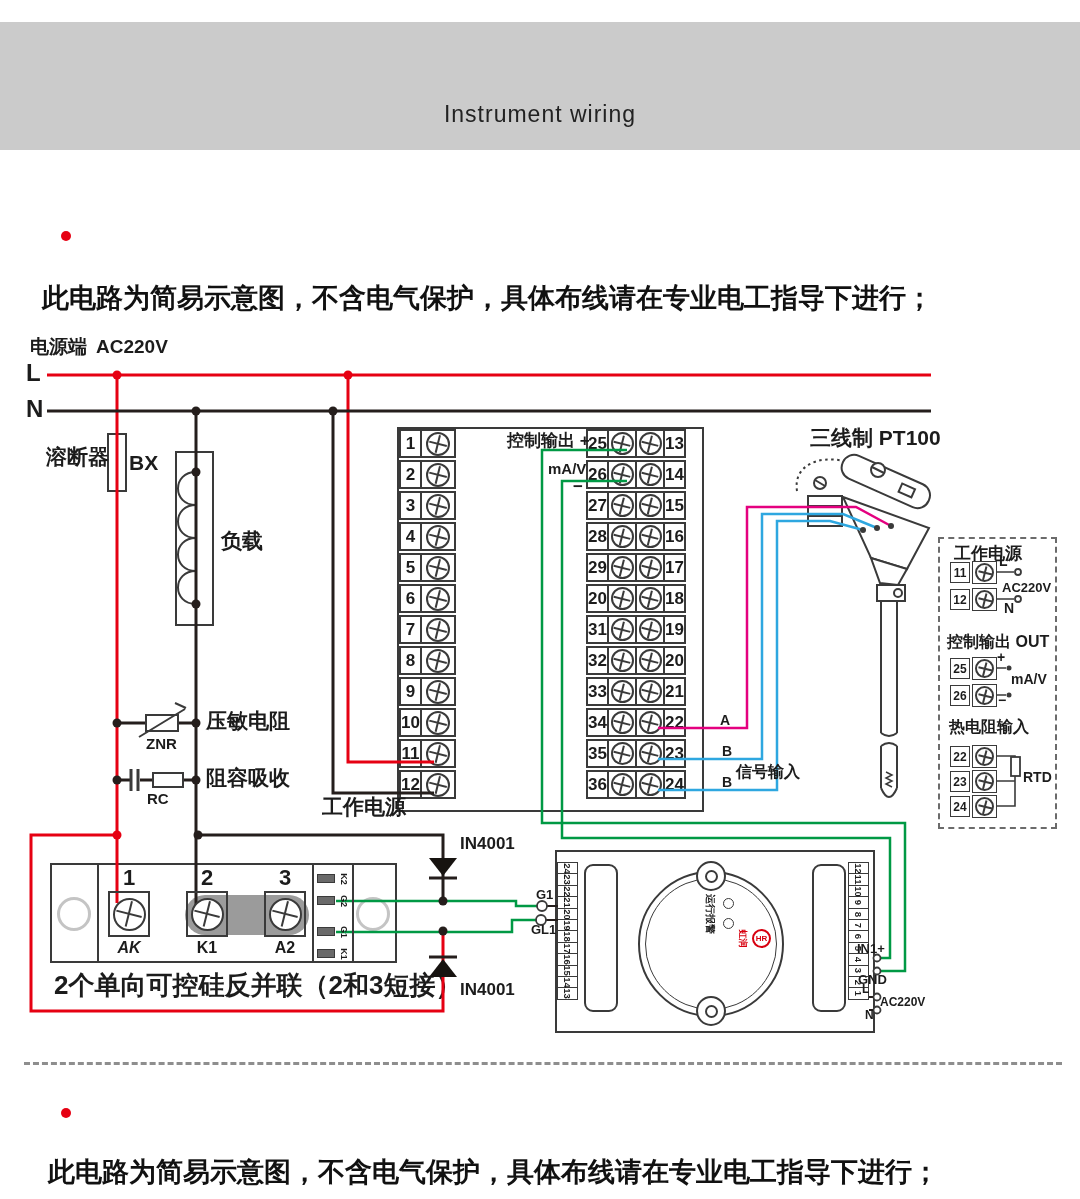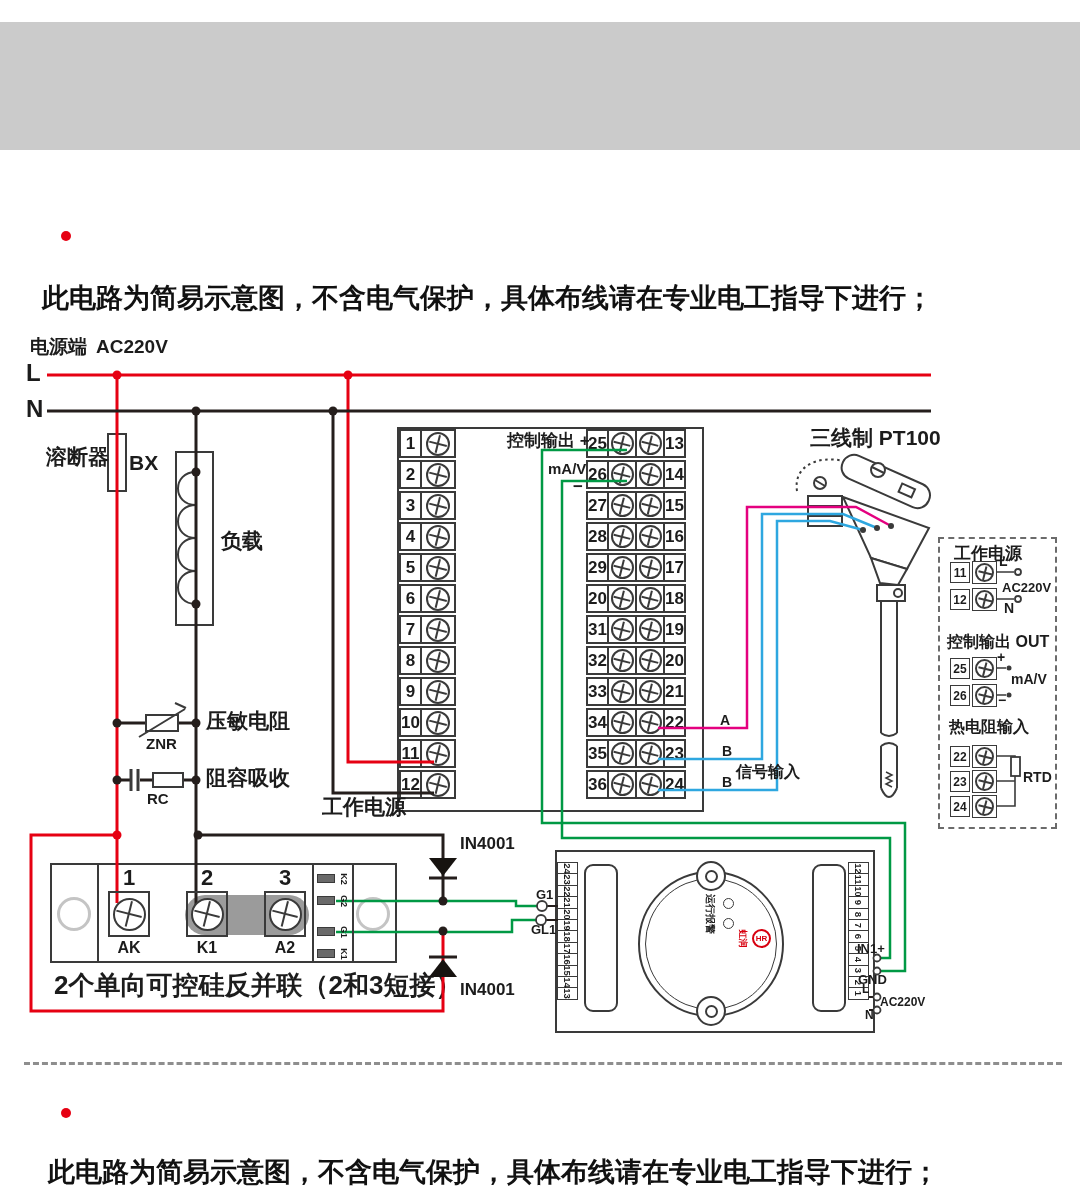--- a/index.html
+++ b/index.html
@@ -77,20 +77,21 @@
 .pscrew{position:absolute;width:25px;height:23px;border:1.8px solid #3a3a3a;background:#fff;display:flex;
  align-items:center;justify-content:center}
 #divider{position:absolute;left:24px;top:1062px;width:1038px;border-top:3px dashed var(--divider-gray)}
 </style>
 </head>
 <body>
 
 <div id="page">
 
   <div class="band"></div>
+  <div class="hdr-sub">Instrument wiring</div>
 
   <span class="bullet" style="left:61px;top:231px"></span>
   <div class="sec-note" style="left:42px;top:280px">此电路为简易示意图，不含电气保护，具体布线请在专业电工指导下进行；</div>
 
   <div id="big-box"></div>
   <div class="tcol" id="left-block" style="left:399px;top:429px">
       <div class="trow">
         <div class="tnum">1</div>
         <div class="tscrew">
           <span class="screw" style="height: 24px; width: 24px;"></span>
@@ -540,21 +541,21 @@
   <div class="lbl" style="left:997px;top:650px;font-size:14px">+</div>
   <div class="lbl" style="left:1011px;top:672px;font-size:14px">mA/V</div>
   <div class="lbl" style="left:998px;top:693px;font-size:14px">−</div>
   <div class="lbl" style="left:949px;top:718px;font-size:16px">热电阻输入</div>
   <div class="lbl" style="left:1023px;top:770px;font-size:14px">RTD</div>
 
 <div class="scr-num" style="left: 114px; top: 865px;">1</div>
     <div class="scr-sq" style="left: 108px; top: 891px;">
       <span class="screw" style="height: 33px; width: 33px;"></span>
     </div>
-    <div class="scr-lab" style="left: 109px; top: 939px;">AK</div>
+    <div class="scr-lab" style="left: 109px; top: 939px; font-style: italic;">AK</div>
     <div class="scr-num" style="left: 192px; top: 865px;">2</div>
     <div class="scr-sq" style="left: 186px; top: 891px;">
       <span class="screw" style="height: 33px; width: 33px;"></span>
     </div>
     <div class="scr-lab" style="left: 187px; top: 939px;">K1</div>
     <div class="scr-num" style="left: 270px; top: 865px;">3</div>
     <div class="scr-sq" style="left: 264px; top: 891px;">
       <span class="screw" style="height: 33px; width: 33px;"></span>
     </div>
     <div class="scr-lab" style="left: 265px; top: 939px;">A2</div>

